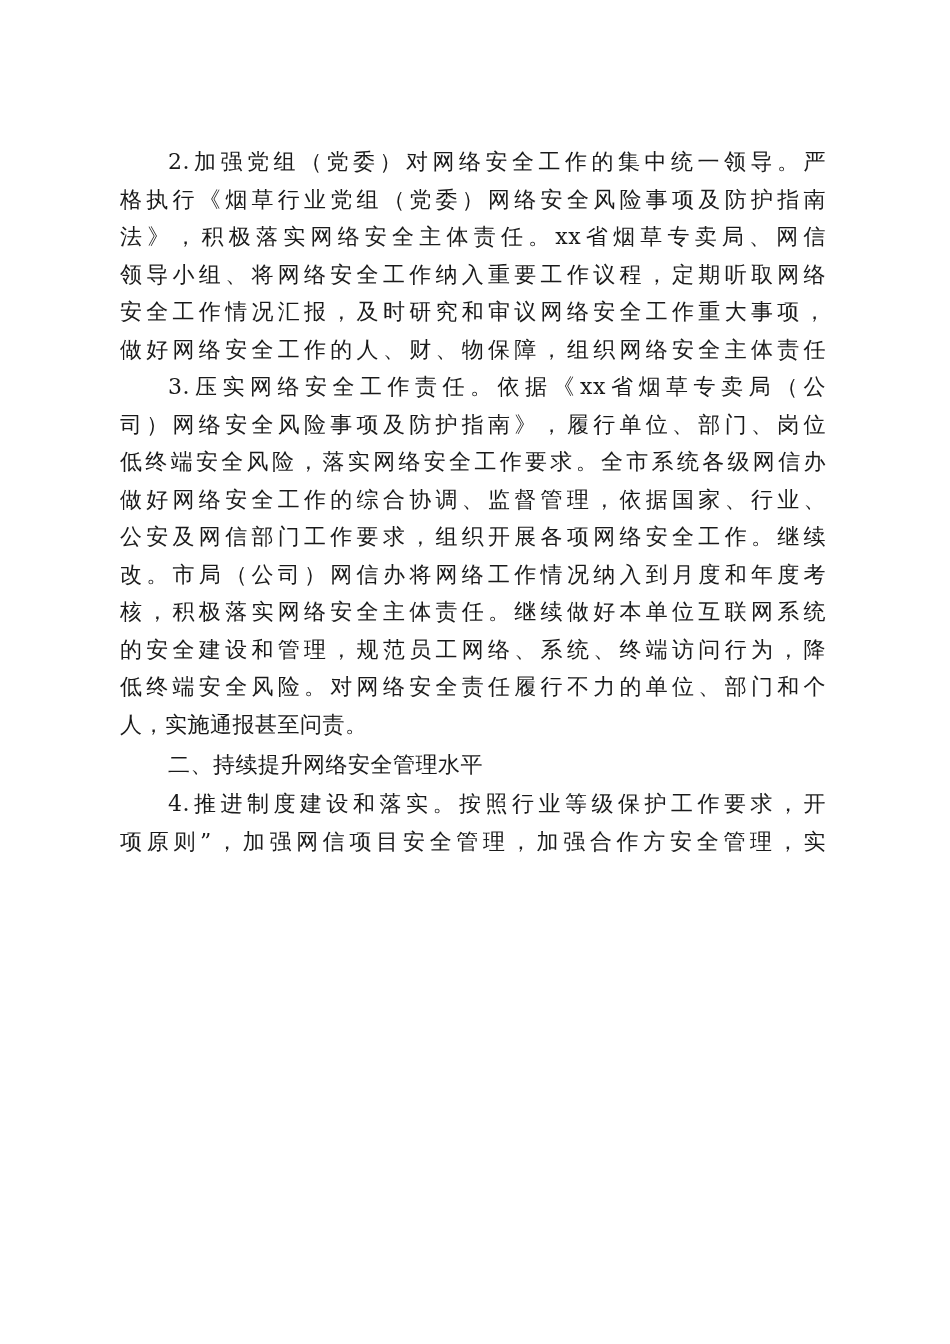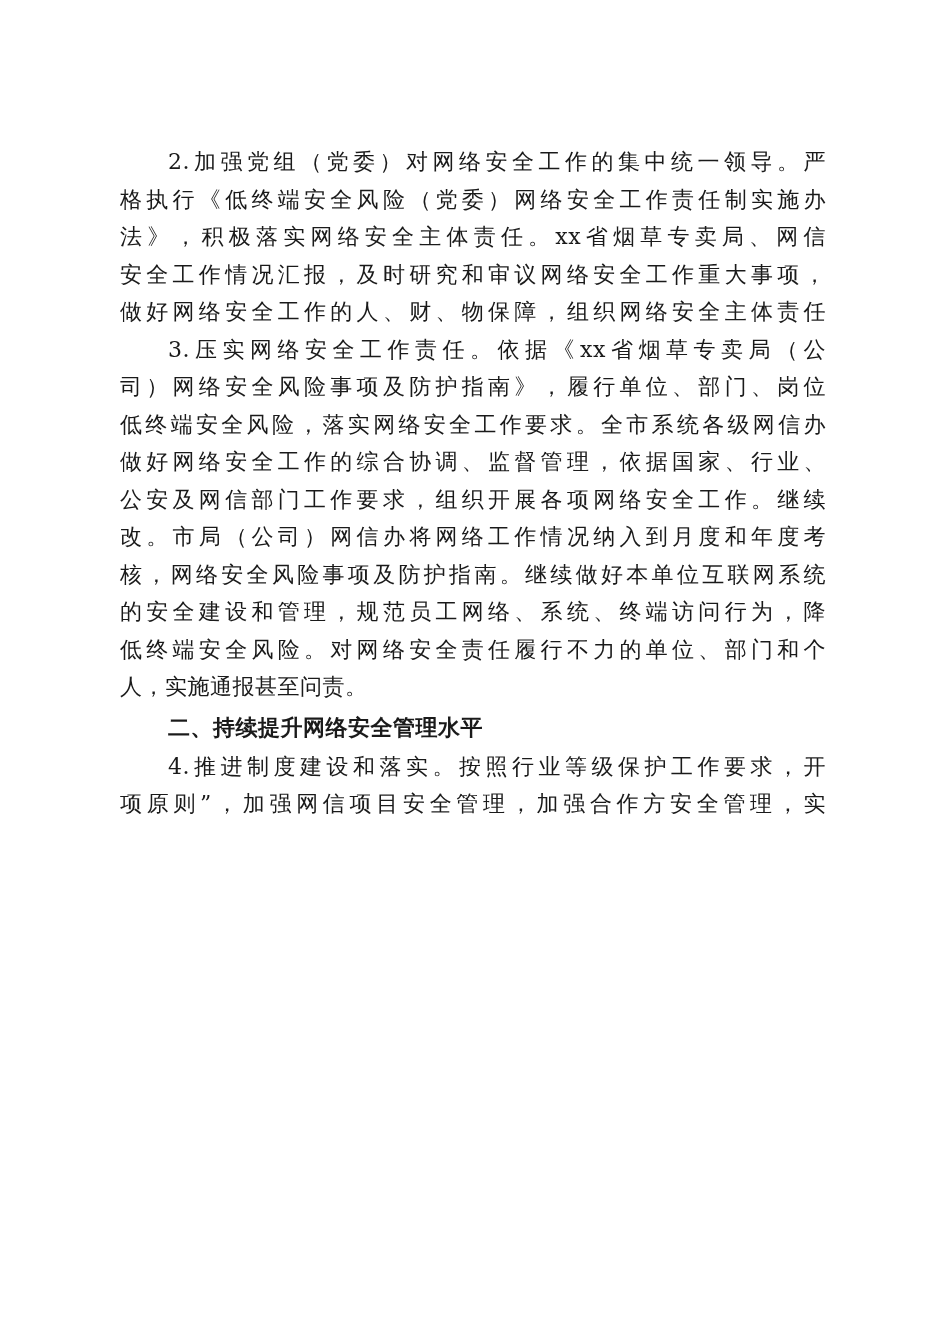--- a/index.html
+++ b/index.html
@@ -17,49 +17,50 @@
   .line {
     height: 37.5px; line-height: 37.5px;
     white-space: nowrap;
     text-align: justify; text-align-last: justify;
     letter-spacing: 0.5px;
   }
   .line.indent { padding-left: 48px; }
   .line.last { text-align-last: left; }
   .heading {
     font-family: "DejaVu Sans", "Liberation Sans", sans-serif;
-    font-weight: bold;
+    font-weight: normal;
     text-align-last: left;
     padding-left: 48px;
     height: 40px; line-height: 40px;
     margin-top: 2px;
   }
 </style>
 </head>
 <body>
 
 <div class="page">
   <div class="body-text">
 
     <div>
       <div class="line indent">2.加强党组（党委）对网络安全工作的集中统一领导。严</div>
-      <div class="line">格执行《低终端安全风险（党委）网络安全工作责任制实施办</div>
+      <div class="line">格执行《烟草行业党组（党委）网络安全风险事项及防护指南</div>
       <div class="line">法》，积极落实网络安全主体责任。xx省烟草专卖局、网信</div>
+      <div class="line">领导小组、将网络安全工作纳入重要工作议程，定期听取网络</div>
       <div class="line">安全工作情况汇报，及时研究和审议网络安全工作重大事项，</div>
       <div class="line">做好网络安全工作的人、财、物保障，组织网络安全主体责任</div>
     </div>
 
     <div>
       <div class="line indent">3.压实网络安全工作责任。依据《xx省烟草专卖局（公</div>
       <div class="line">司）网络安全风险事项及防护指南》，履行单位、部门、岗位</div>
       <div class="line">低终端安全风险，落实网络安全工作要求。全市系统各级网信办</div>
       <div class="line">做好网络安全工作的综合协调、监督管理，依据国家、行业、</div>
       <div class="line">公安及网信部门工作要求，组织开展各项网络安全工作。继续</div>
       <div class="line">改。市局（公司）网信办将网络工作情况纳入到月度和年度考</div>
-      <div class="line">核，网络安全风险事项及防护指南。继续做好本单位互联网系统</div>
+      <div class="line">核，积极落实网络安全主体责任。继续做好本单位互联网系统</div>
       <div class="line">的安全建设和管理，规范员工网络、系统、终端访问行为，降</div>
       <div class="line">低终端安全风险。对网络安全责任履行不力的单位、部门和个</div>
       <div class="line last">人，实施通报甚至问责。</div>
     </div>
 
     <div class="line heading">二、持续提升网络安全管理水平</div>
 
     <div>
       <div class="line indent">4.推进制度建设和落实。按照行业等级保护工作要求，开</div>
       <div class="line">项原则”，加强网信项目安全管理，加强合作方安全管理，实</div>

